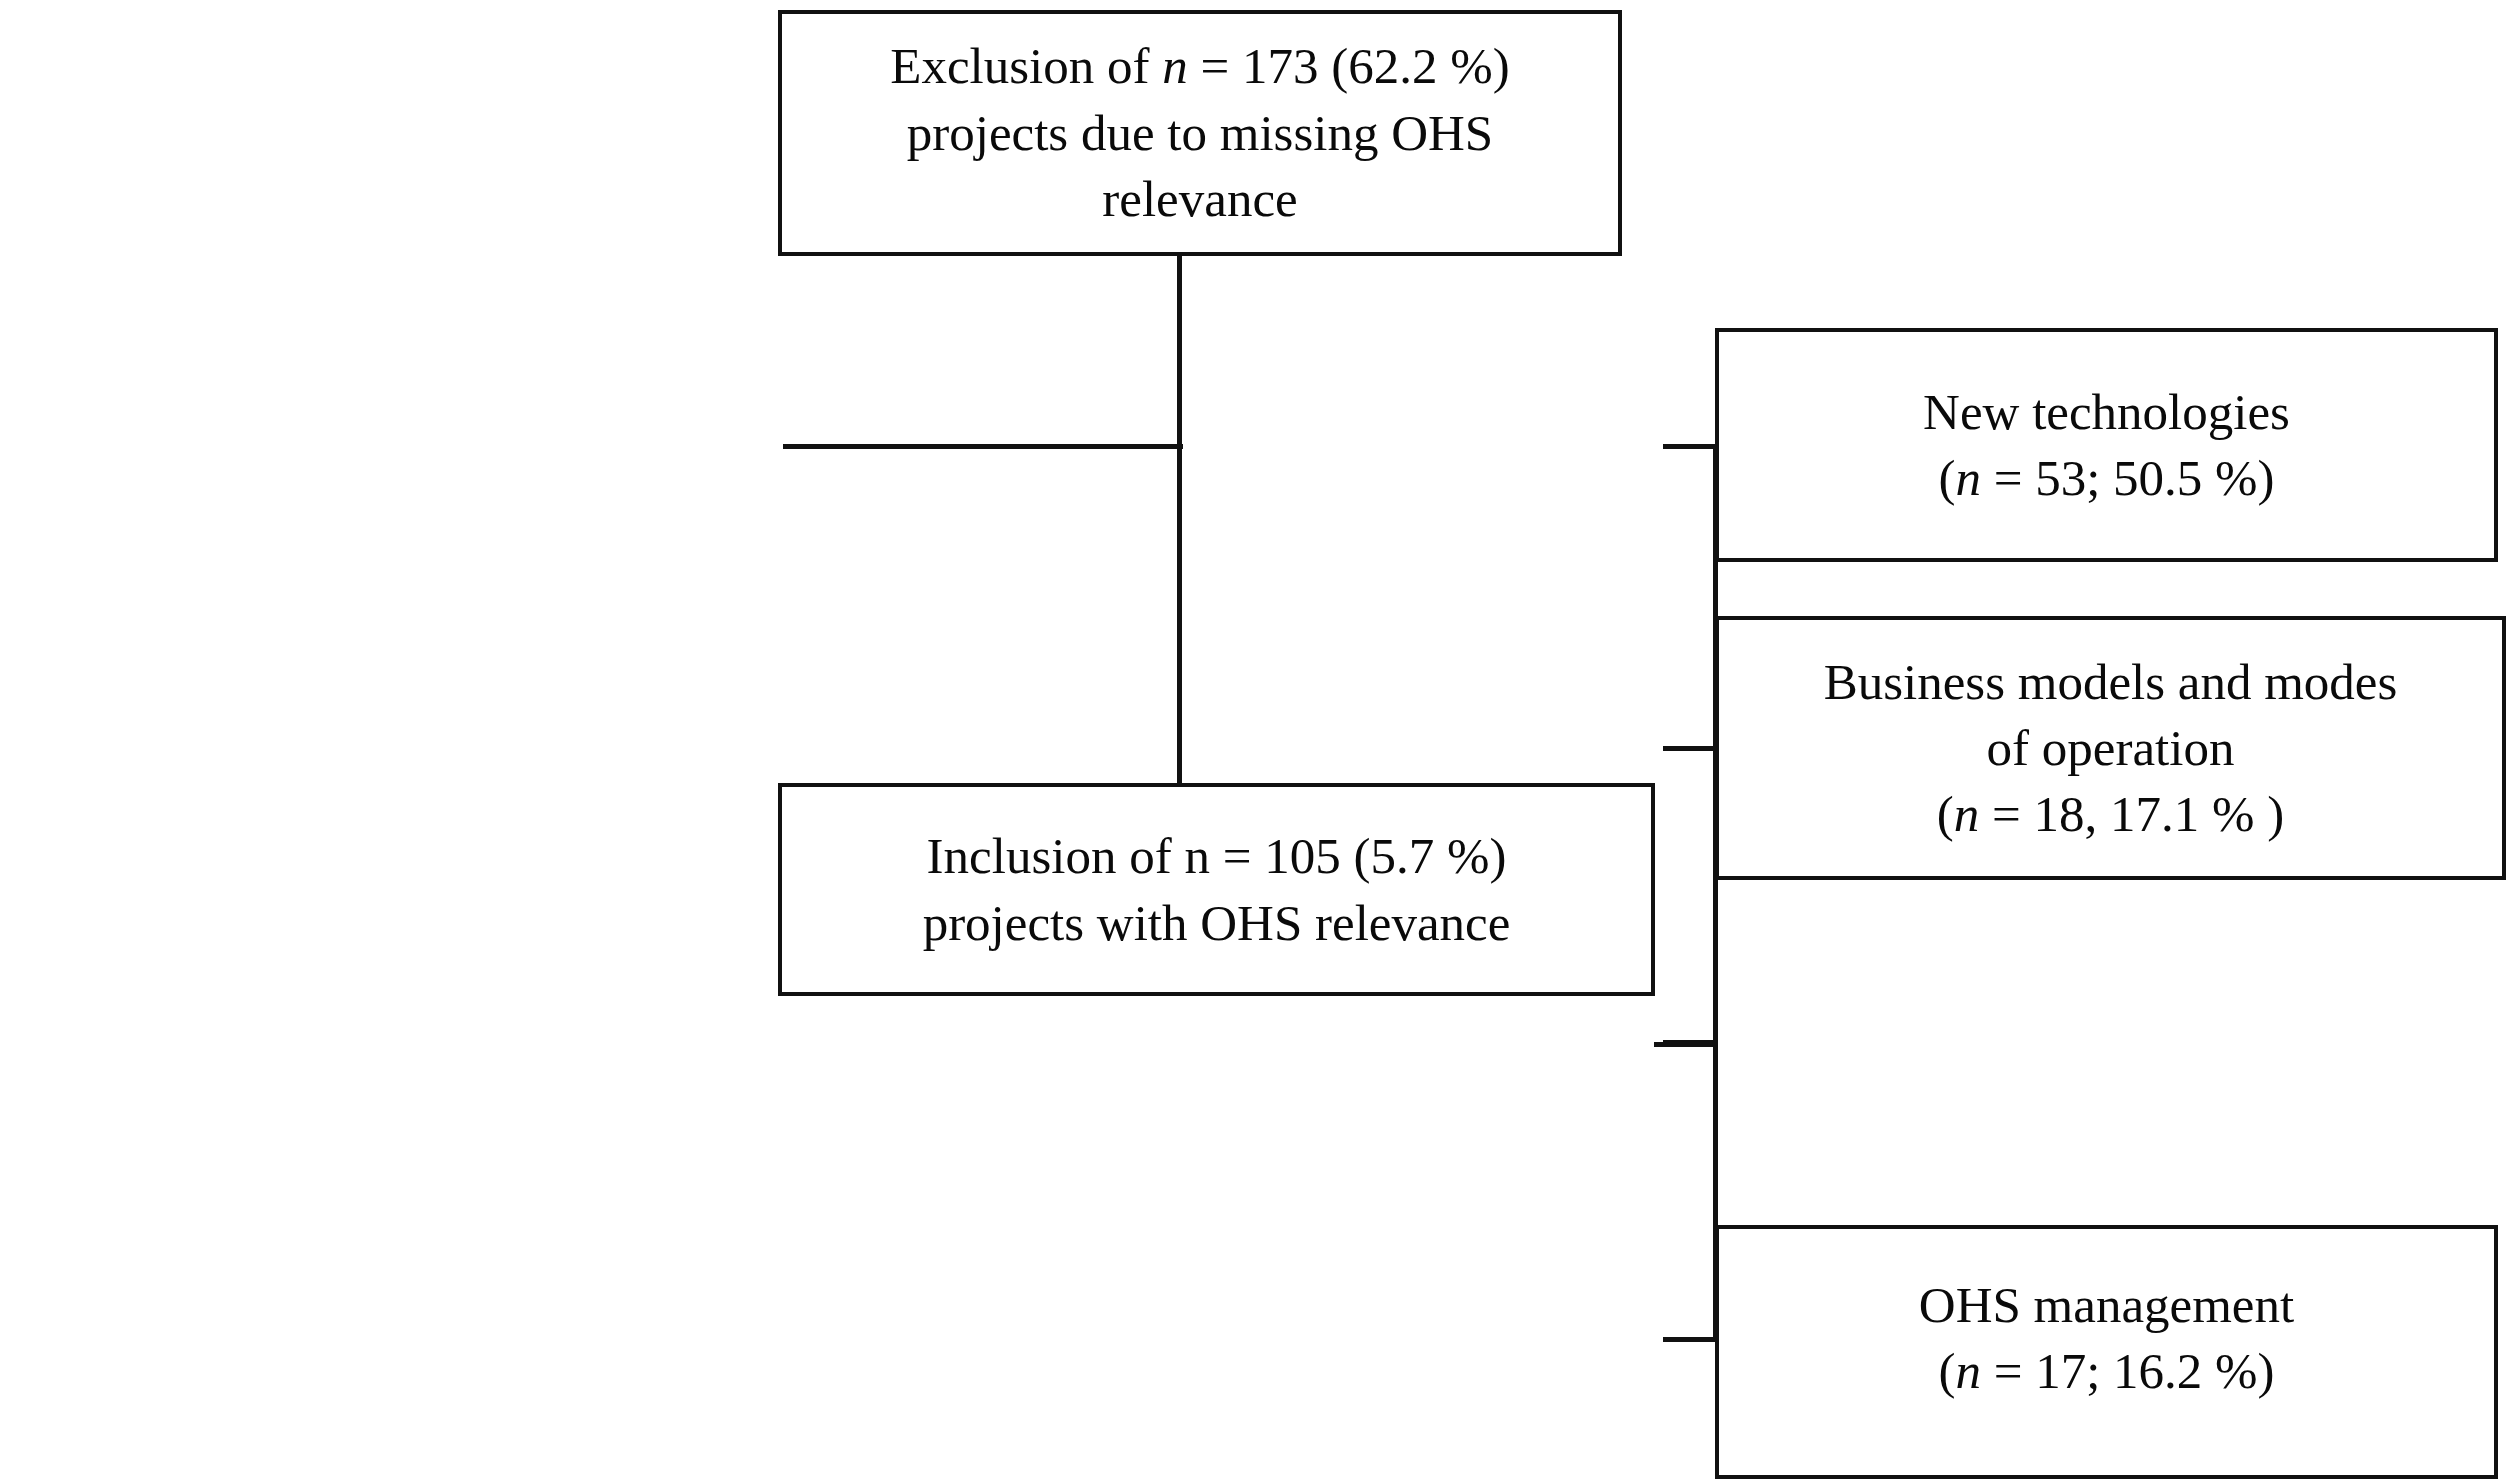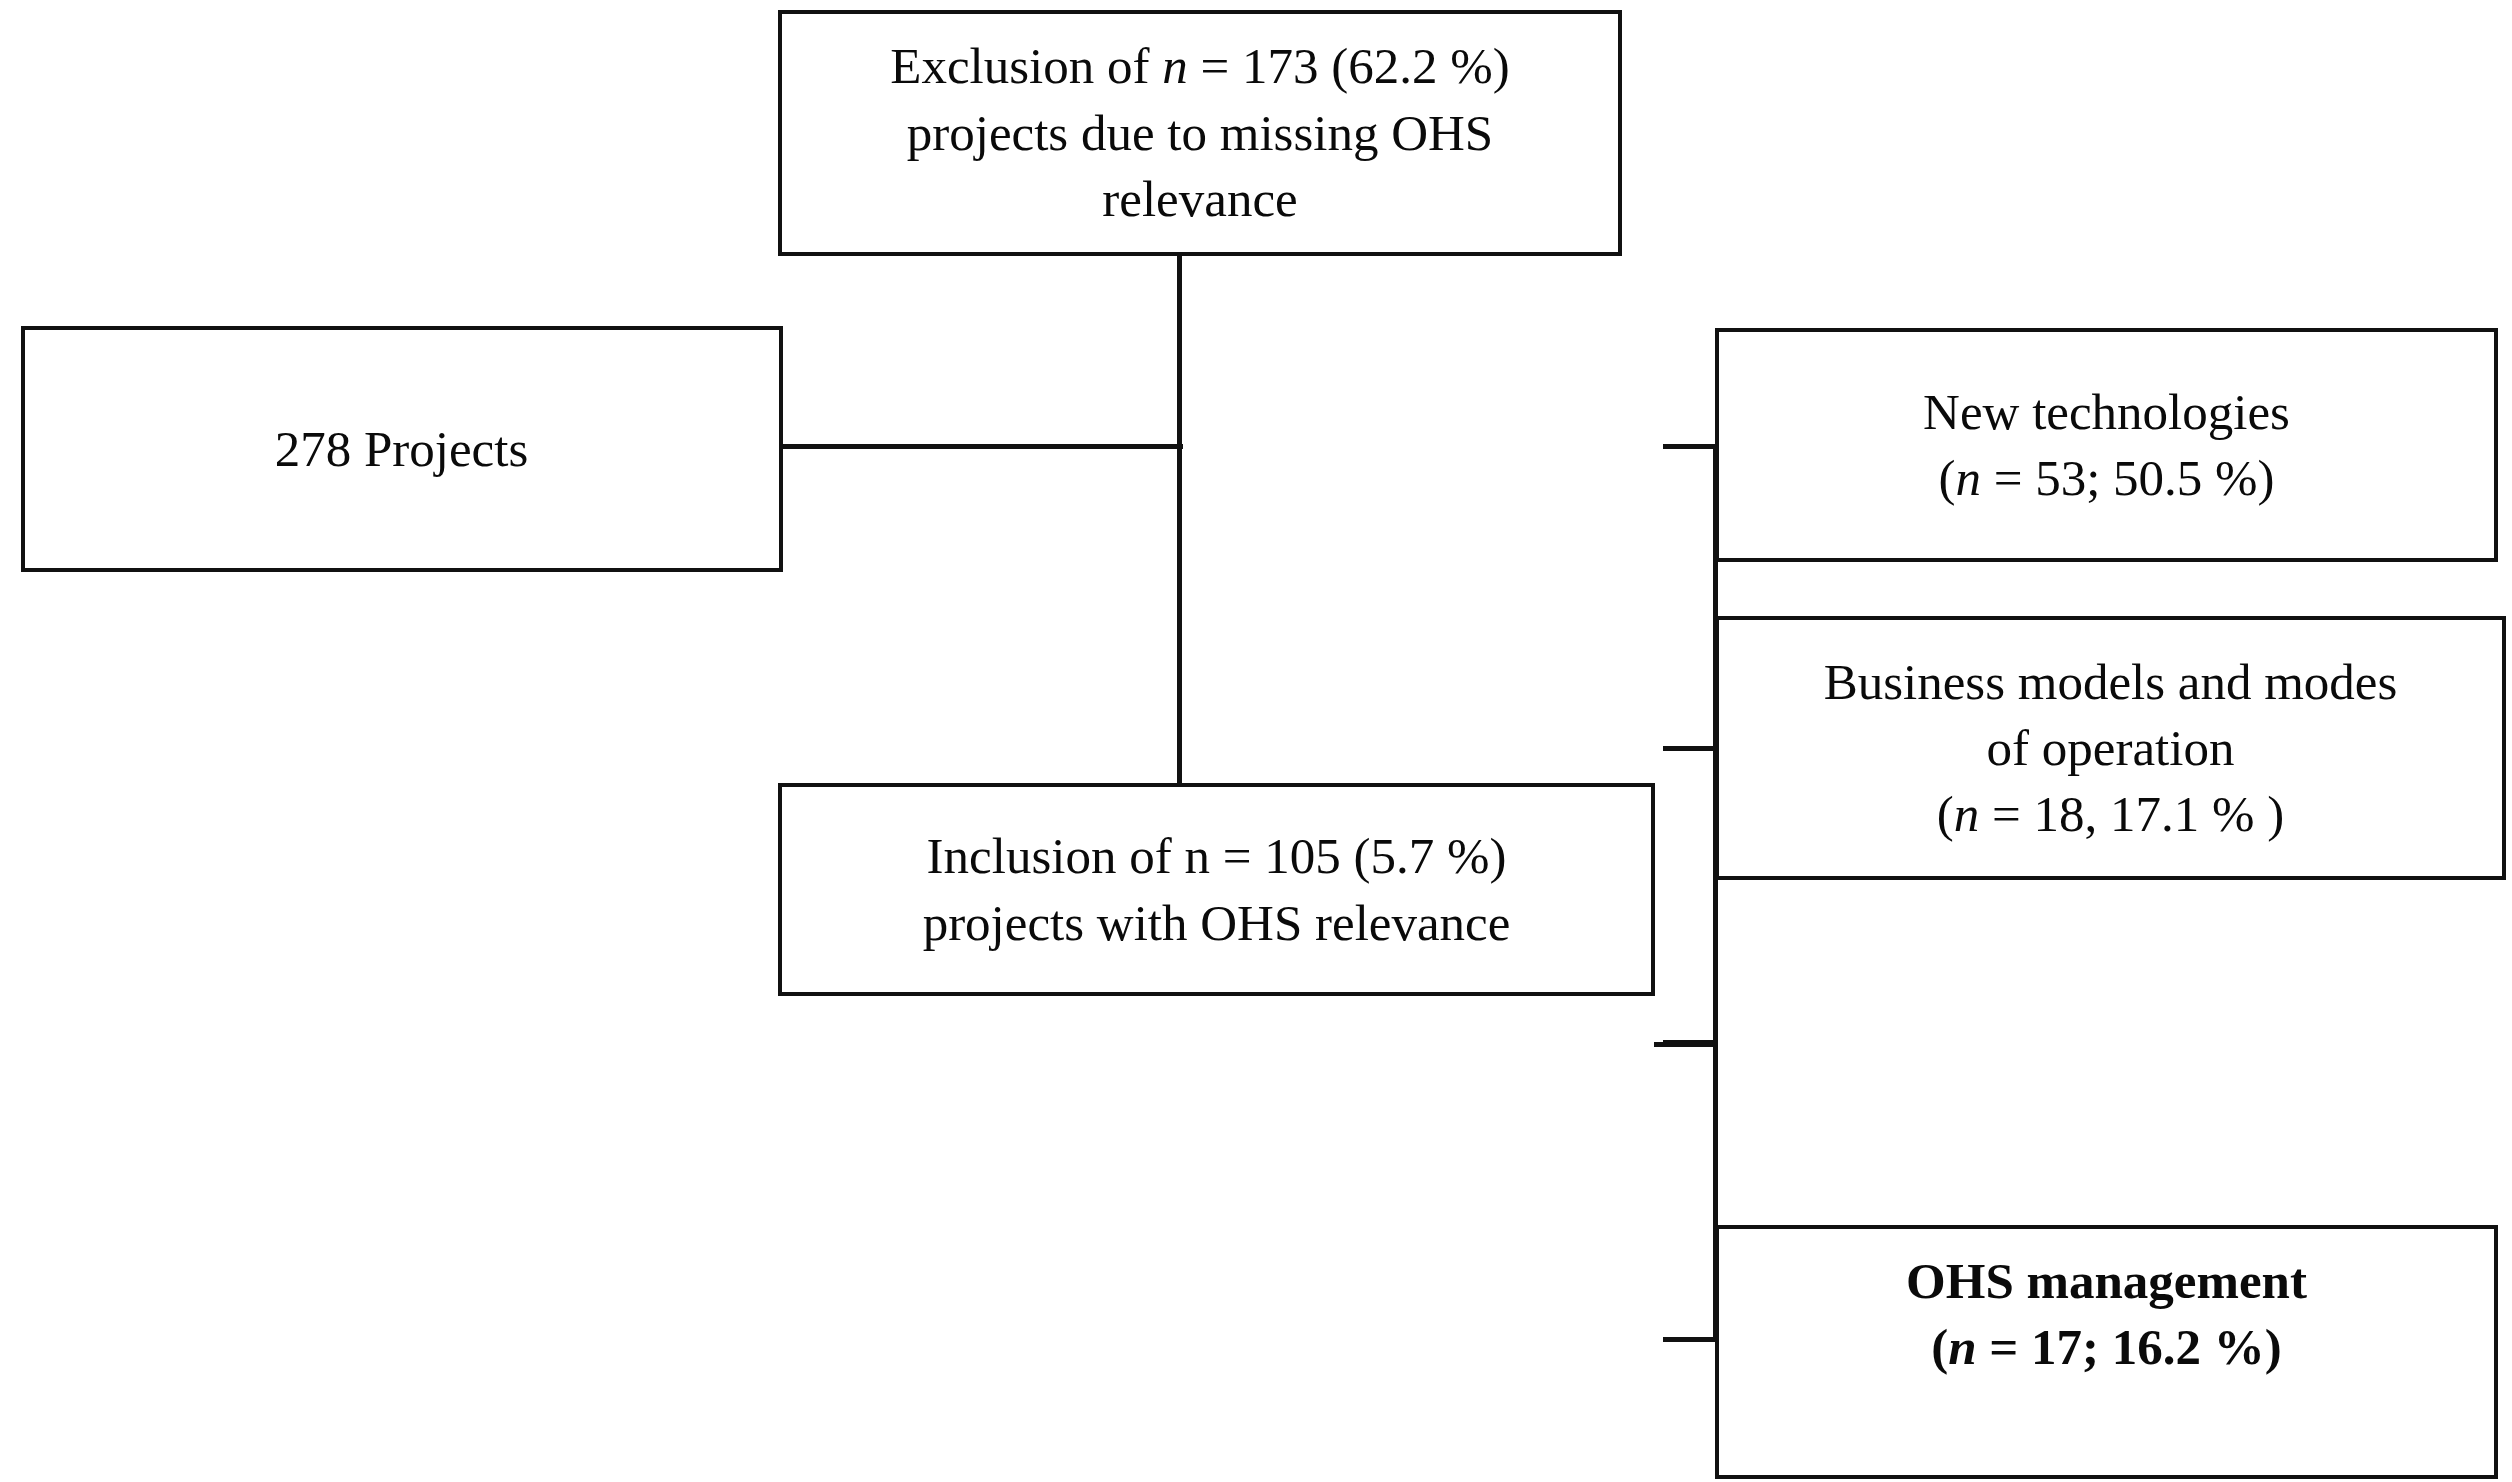--- a/index.html
+++ b/index.html
@@ -30,40 +30,36 @@
     padding: 8.2px 21px;
     z-index: 2;
   }
   .node .txt {
     display: block;
     width: 100%;
     white-space: pre-line;
   }
   .node.top-align {
     align-items: flex-start;
-    padding-top: 19px;
-    font-weight: bold;
+    padding-top: 43px;
   }
   .conn {
     position: absolute;
     background: #111111;
     z-index: 1;
   }
   .conn.h { height: 4.9px; }
   .conn.v { width: 4.9px; }
   .italic-n { font-style: italic; }
 </style>
 </head>
 <body>
 
 <div id="stage">
 
-  <div class="node" style="left:20.5px; top:326px; width:762px; height:246px;">
-    <span class="txt">278 Projects</span>
-  </div>
 
   <div class="node" style="left:778px; top:9.8px; width:844px; height:246px;">
     <span class="txt">Exclusion of <span class="italic-n">n</span> = 173 (62.2 %)
 projects due to missing OHS
 relevance</span>
   </div>
 
   <div class="node" style="left:778px; top:783px; width:877px; height:213px;">
     <span class="txt">Inclusion of n = 105 (5.7 %)
 projects with OHS relevance</span>

